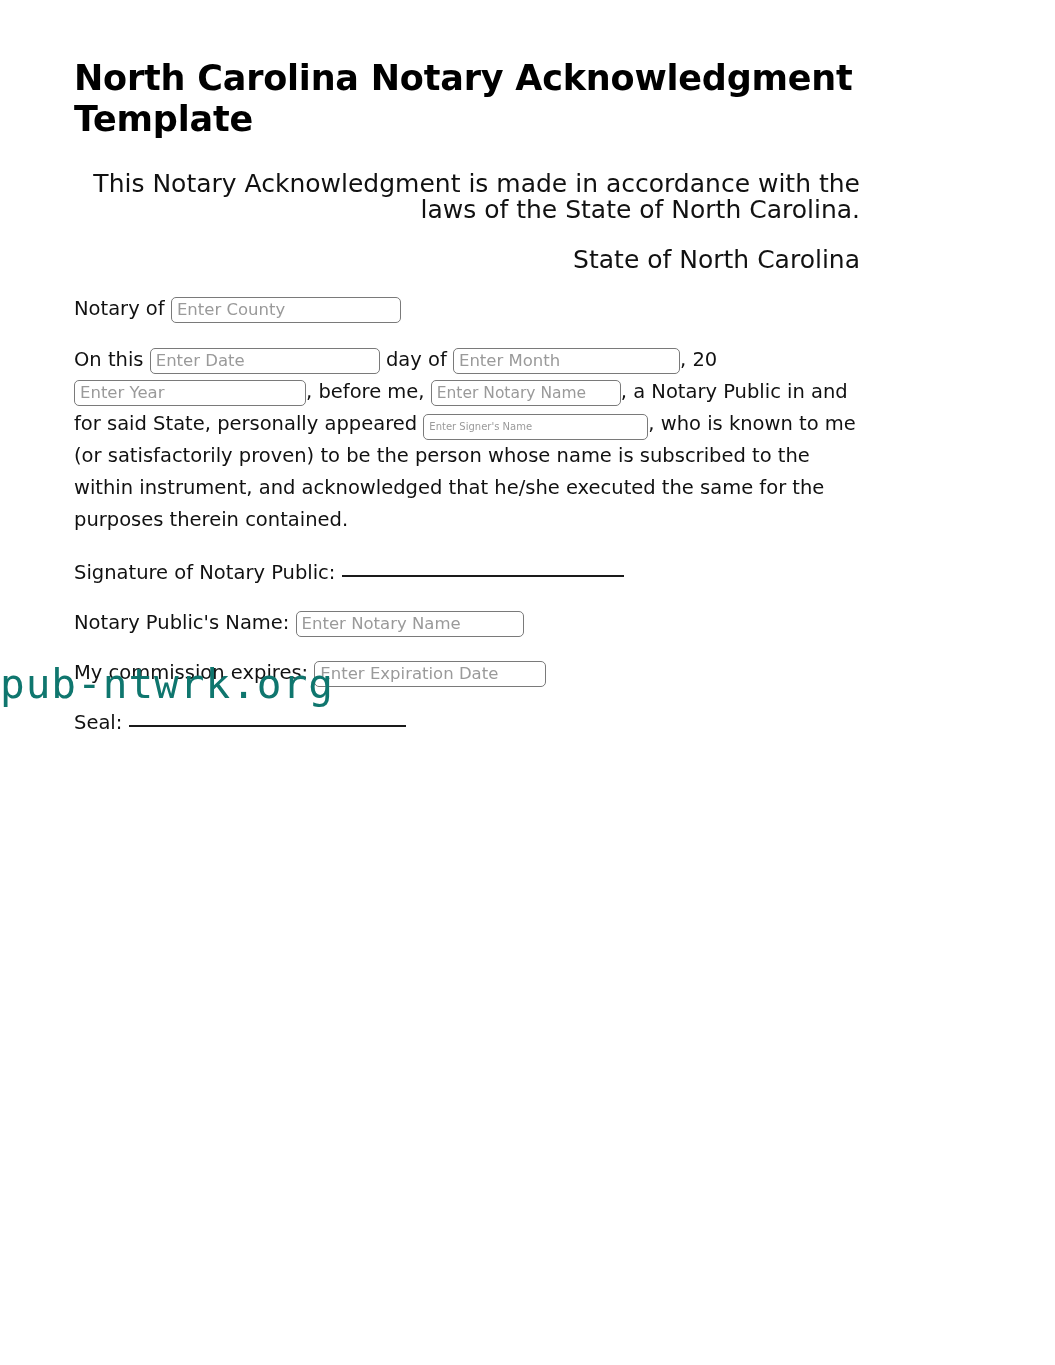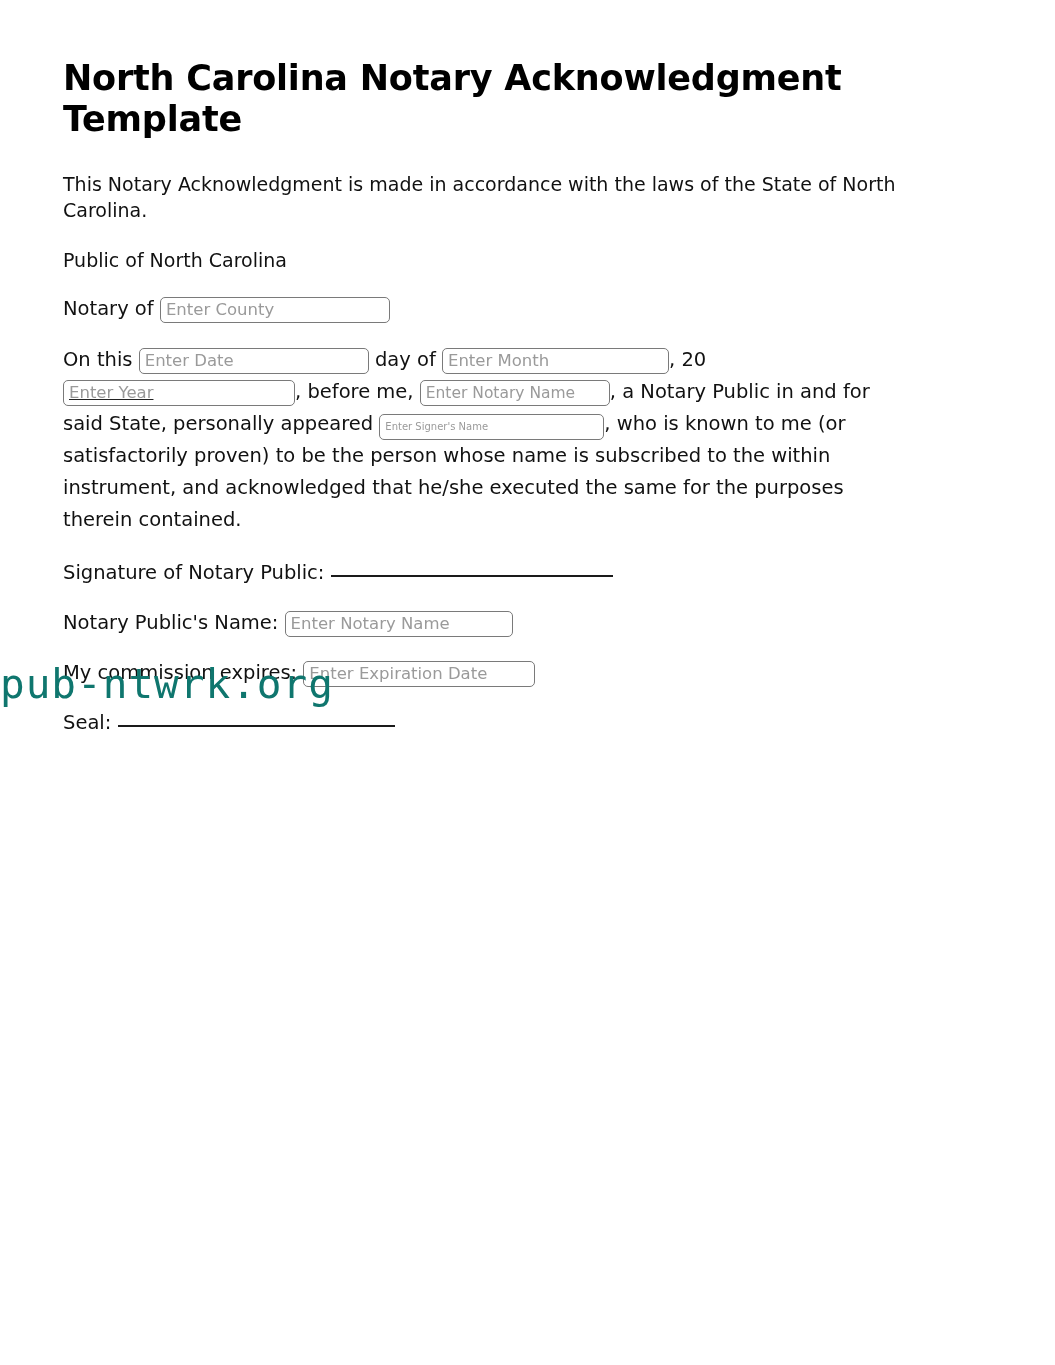--- a/index.html
+++ b/index.html
@@ -10,39 +10,39 @@
   body {
     width: 1055px;
     height: 1365px;
     font-family: "DejaVu Sans", "Liberation Sans", sans-serif;
     color: #000000;
     position: relative;
     overflow: hidden;
   }
   .page {
     position: relative;
-    padding: 58px 60px 0 24px;
+    padding: 58px 60px 0 74px;
     box-sizing: border-box;
     width: 920px;
-    margin-left: 39px;
   }
   h1.doc-title {
     font-size: 35px;
     font-weight: bold;
     letter-spacing: -0.2px;
     margin: 0 0 30px 0;
     line-height: 1.18;
     color: #000;
   }
   p.body-text {
-    font-size: 19px;
+    font-size: 25px;
     line-height: 26.5px;
     margin: 0 0 23px 0;
     color: #111;
     max-width: 940px;
+    text-align: right;
   }
   p.body-text.tight {
     margin-bottom: 21px;
   }
   .field-line {
     font-size: 19.5px;
     line-height: 30px;
     margin: 0 0 20px 0;
     color: #111;
     display: block;
@@ -60,21 +60,21 @@
     vertical-align: baseline;
     outline: none;
   }
   input.txt::placeholder {
     color: #9a9a9a;
     opacity: 1;
   }
   input.w-county { width: 230px; }
   input.w-date   { width: 230px; }
   input.w-month  { width: 227px; }
-  input.w-year   { width: 232px; text-decoration: underline; }
+  input.w-year   { width: 232px; }
   input.w-notary-inline { width: 190px; font-size: 15.5px; }
   input.w-signer { width: 225px; font-size: 10px; }
   input.w-notaryname { width: 228px; }
   input.w-expiration { width: 232px; }
 
   .para-inline {
     font-size: 19.5px;
     line-height: 32px;
     color: #111;
     max-width: 945px;
@@ -104,21 +104,21 @@
 </style>
 </head>
 <body>
 
 <div class="page">
 
   <h1 class="doc-title">North Carolina Notary Acknowledgment Template</h1>
 
   <p class="body-text">This Notary Acknowledgment is made in accordance with the laws of the State of North Carolina.</p>
 
-  <p class="body-text tight">Public of North Carolina</p>
+  <p class="body-text tight">State of North Carolina</p>
 
   <div class="field-line">
     <span>Notary of</span>
     <input class="txt w-county" type="text" placeholder="Enter County" style="">
   </div>
 
   <div class="para-inline">
     <span>On this</span>
     <input class="txt w-date" type="text" placeholder="Enter Date" style="">
     <span>day of</span>

